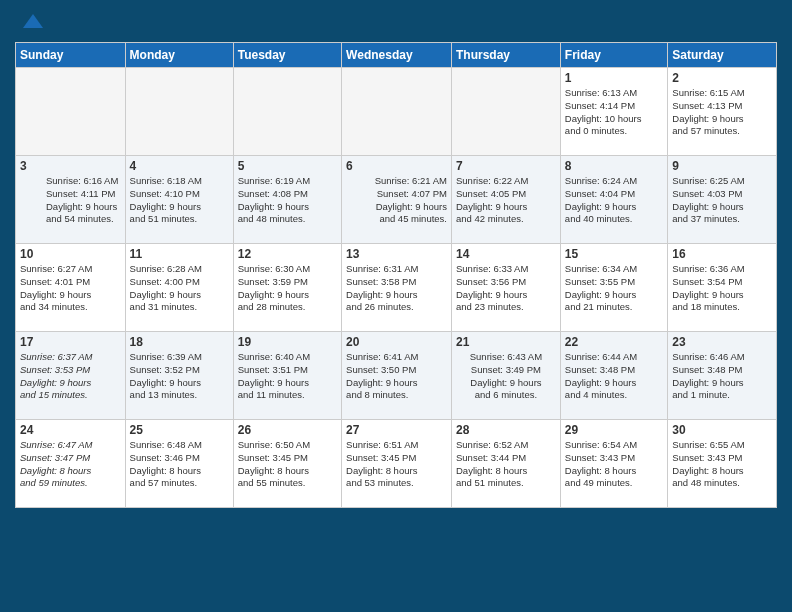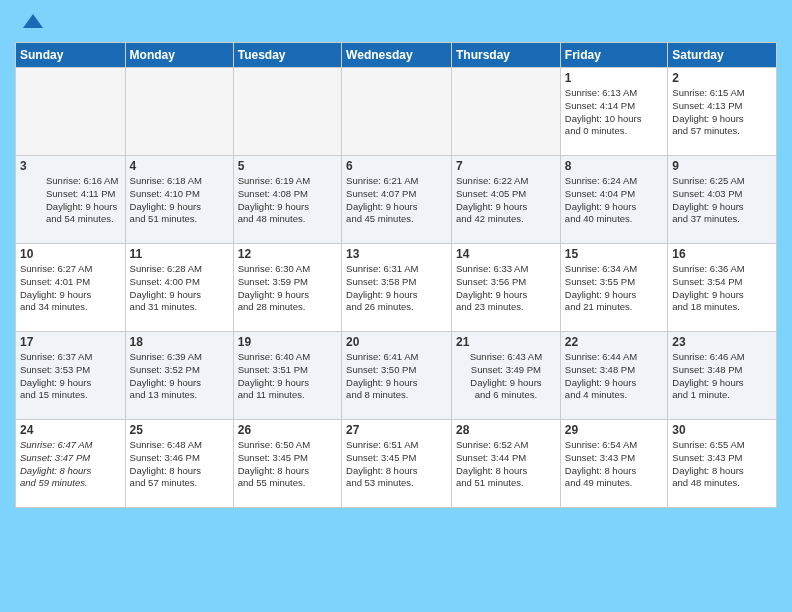--- a/index.html
+++ b/index.html
@@ -6,21 +6,21 @@
     body {
       font-family: Arial, sans-serif;
       background: #fff;
       width: 792px;
       height: 612px;
       overflow: hidden;
     }
     .page {
       width: 792px;
       height: 612px;
-      background: #7dd3fc;
+      background: #0c4a6e;
       padding: 10px 15px;
     }
     .header {
       display: flex;
       justify-content: space-between;
       align-items: flex-start;
       margin-bottom: 8px;
     }
     .logo {
       display: flex;
@@ -163,21 +163,21 @@
           </td>
           <td>
             <span class="day-num">5</span>
             <div class="day-info" style="white-space: pre-line;">Sunrise: 6:19 AM
 Sunset: 4:08 PM
 Daylight: 9 hours
 and 48 minutes.</div>
           </td>
           <td>
             <span class="day-num">6</span>
-            <div class="day-info" style="white-space: pre-line;">Sunrise: 6:21 AM
+            <div class="day-info" style="white-space: pre-line; text-align: right;">Sunrise: 6:21 AM
 Sunset: 4:07 PM
 Daylight: 9 hours
 and 45 minutes.</div>
           </td>
           <td>
             <span class="day-num">7</span>
             <div class="day-info" style="white-space: pre-line;">Sunrise: 6:22 AM
 Sunset: 4:05 PM
 Daylight: 9 hours
 and 42 minutes.</div>
@@ -244,21 +244,21 @@
             <span class="day-num">16</span>
             <div class="day-info" style="white-space: pre-line;">Sunrise: 6:36 AM
 Sunset: 3:54 PM
 Daylight: 9 hours
 and 18 minutes.</div>
           </td>
         </tr>
         <tr class="row-alt">
           <td>
             <span class="day-num">17</span>
-            <div class="day-info" style="white-space: pre-line;">Sunrise: 6:37 AM
+            <div class="day-info" style="white-space: pre-line; font-style: italic;">Sunrise: 6:37 AM
 Sunset: 3:53 PM
 Daylight: 9 hours
 and 15 minutes.</div>
           </td>
           <td>
             <span class="day-num">18</span>
             <div class="day-info" style="white-space: pre-line;">Sunrise: 6:39 AM
 Sunset: 3:52 PM
 Daylight: 9 hours
 and 13 minutes.</div>

